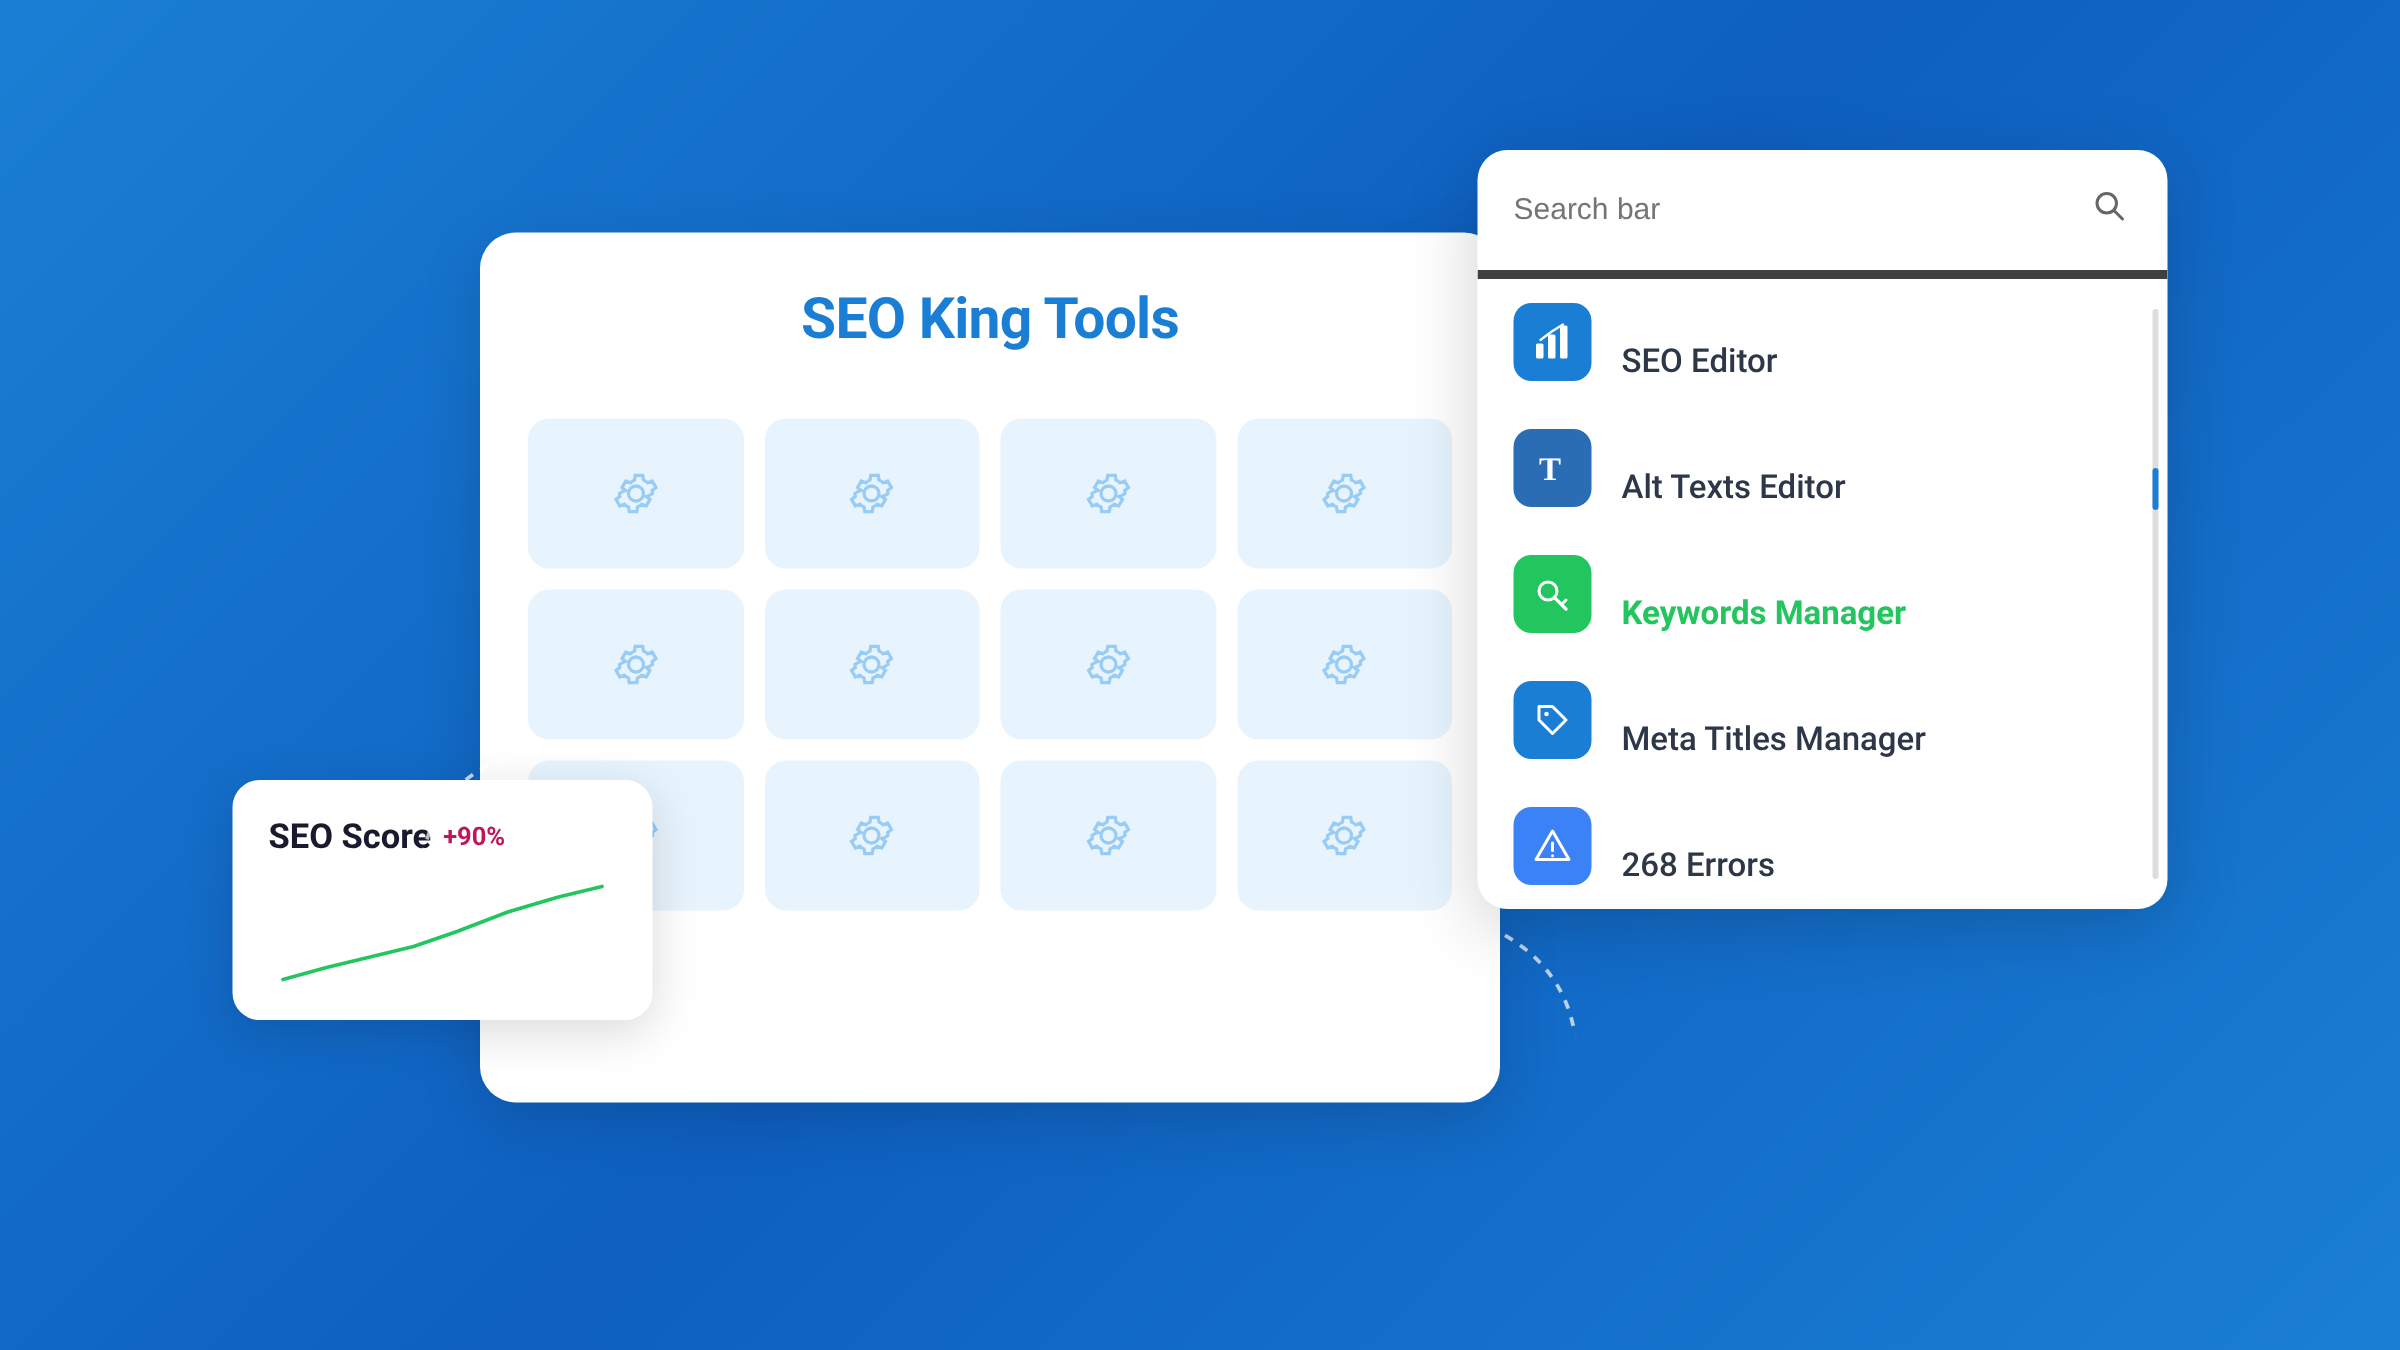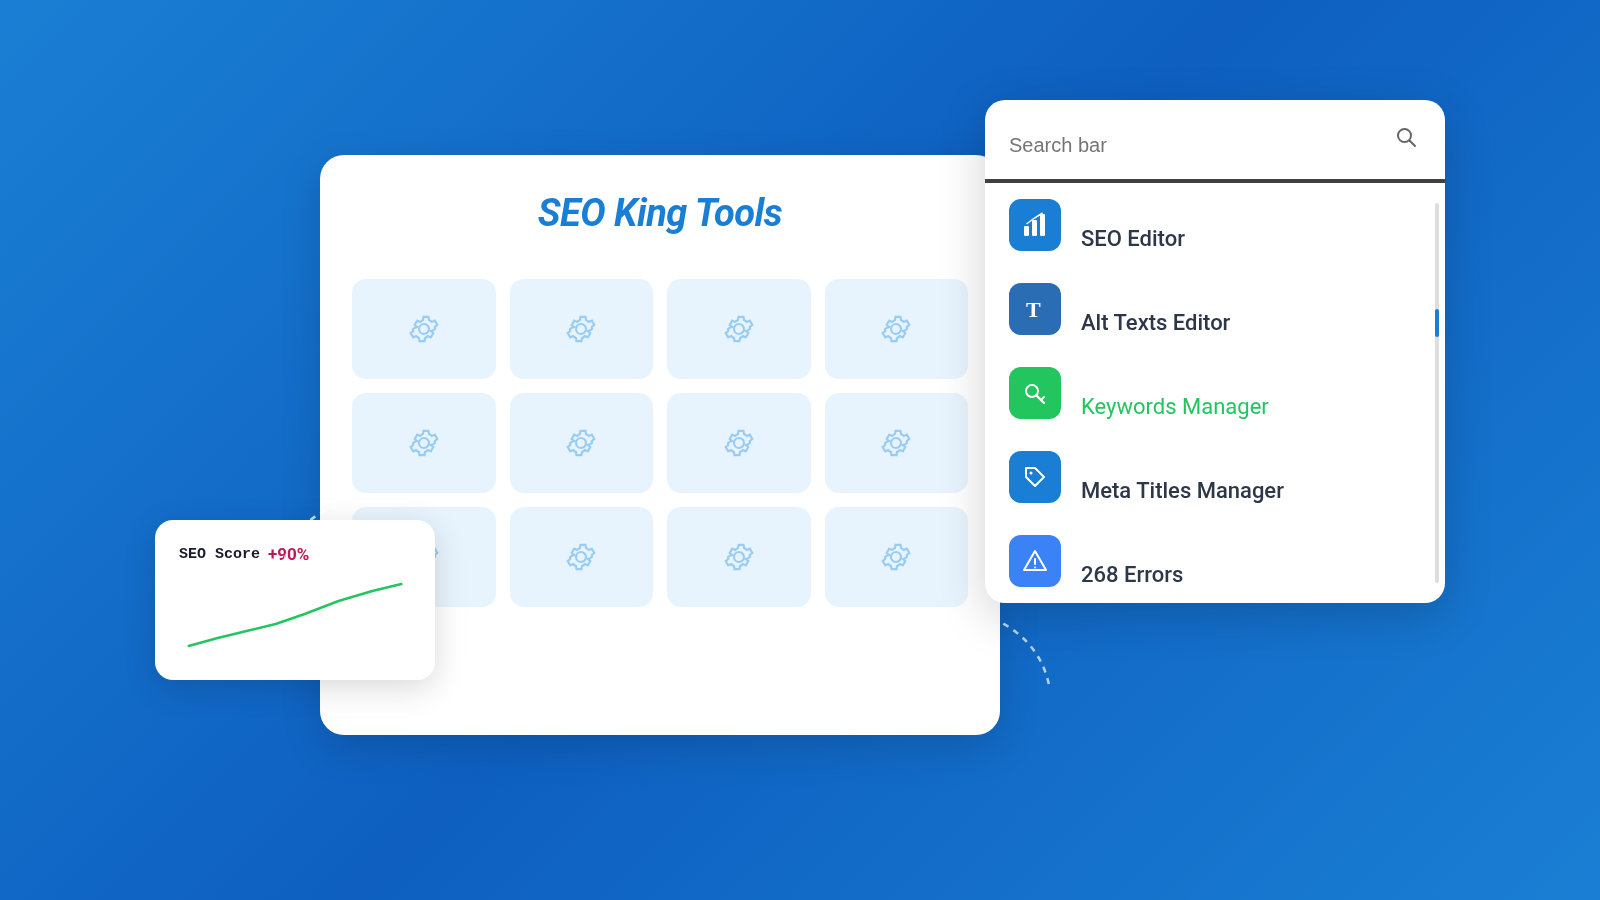--- a/index.html
+++ b/index.html
@@ -25,24 +25,23 @@
       box-shadow: 0 8px 32px rgba(0,0,0,0.15);
       z-index: 5;
     }
     .seo-score-header {
       display: flex;
       align-items: center;
       gap: 8px;
       margin-bottom: 12px;
     }
     .seo-score-label {
-      font-size: 15px;
+      font-size: 23px;
       font-weight: 700;
       color: #1a1a2e;
-      font-family: Liberation Mono, monospace;
     }
     .seo-score-value {
       font-size: 17px;
       font-weight: 700;
       color: #be185d;
     }
     .chart-area {
       width: 100%;
       height: 80px;
     }
@@ -60,21 +59,20 @@
       box-shadow: 0 12px 40px rgba(0,0,0,0.15);
       z-index: 3;
     }
     .seo-tools-title {
       text-align: center;
       font-size: 38px;
       font-weight: 700;
       color: #1a7fd4;
       margin-bottom: 44px;
       letter-spacing: -0.5px;
-      font-style: italic;
     }
     .tools-grid {
       display: grid;
       grid-template-columns: repeat(4, 1fr);
       gap: 14px;
     }
     .tool-cell {
       background: #e8f4fd;
       border-radius: 14px;
       height: 100px;
@@ -95,23 +93,23 @@
       top: 100px;
       width: 460px;
       background: white;
       border-radius: 20px;
       box-shadow: 0 12px 48px rgba(0,0,0,0.18);
       z-index: 10;
       overflow: hidden;
     }
     .search-bar-wrapper {
       display: flex;
-      align-items: flex-end;
+      align-items: center;
       padding: 22px 24px;
-      border-bottom: 4px solid #404040;
+      border-bottom: 6px solid #404040;
     }
     .search-input {
       flex: 1;
       border: none;
       outline: none;
       font-size: 20px;
       color: #aaa;
       background: transparent;
     }
     .search-icon-btn {
@@ -171,21 +169,21 @@
     .icon-green { background: #22c55e; }
     .icon-teal { background: #1a7fd4; }
     .icon-yellow { background: #3b82f6; }
     .menu-item-label {
       font-size: 22px;
       color: #2d3748;
       font-weight: 500;
     }
     .menu-item-label.active {
       color: #22c55e;
-      font-weight: 400;
+      font-weight: 700;
     }
 
     
     .dashed-svg {
       position: absolute;
       z-index: 6;
       pointer-events: none;
     }
   </style>
 </head>

